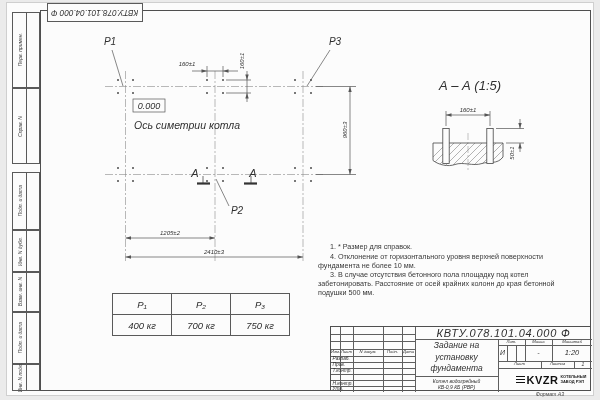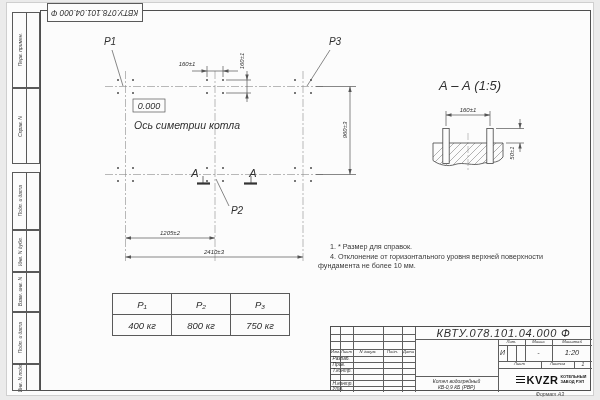--- a/index.html
+++ b/index.html
@@ -239,32 +239,33 @@
         <polygon points="520,143 518.3,148.5 521.7,148.5"></polygon>
     </g>
     <text x="468" y="112" text-anchor="middle" font-size="6">160±1</text>
     <text x="514" y="153" text-anchor="middle" font-size="6" transform="rotate(-90 514 153)">50±1</text>
   </g>
 </svg>
 
 <div class="notes">
   <p>1.  * Размер для справок.</p>
   <p>4.  Отклонение от горизонтального уровня верхней поверхности фундамента не более 10 мм.</p>
+  <p>3.  В случае отсутствия бетонного пола площадку под котел забетонировать. Расстояние от осей крайних колонн до края бетонной подушки 500 мм.</p>
 </div>
 
 <table class="load-table">
   <tbody>
       <tr>
     <td>P₁</td>
     <td>P₂</td>
     <td>P₃</td>
   </tr>
   <tr>
     <td>400 кг</td>
-    <td>800 кг</td>
+    <td>700 кг</td>
     <td>750 кг</td>
   </tr>
 </tbody>
   </table>
 
 <div class="tb">
 
   <div class="vl" style="left:9px;top:0;height:65px"></div>
   <div class="vl" style="left:22px;top:0;height:65px"></div>
   <div class="vl" style="left:52px;top:0;height:65px"></div>
@@ -299,20 +300,25 @@
   <div class="cell" style="left:71px;top:22px;width:13px;height:6.5px;font-size:4.2px">Дата</div>
 
   <div class="cell lcell" style="left:0;top:28.5px;width:22px;height:6.2px;font-size:4.8px">Разраб.</div>
   <div class="cell lcell" style="left:0;top:34.7px;width:22px;height:6.2px;font-size:4.8px">Пров.</div>
   <div class="cell lcell" style="left:0;top:40.9px;width:22px;height:6.2px;font-size:4.8px">Т.контр.</div>
   <div class="cell lcell" style="left:0;top:53.3px;width:22px;height:6.2px;font-size:4.8px">Н.контр.</div>
   <div class="cell lcell" style="left:0;top:59.2px;width:22px;height:5.8px;font-size:4.8px">Утв.</div>
 
   <div class="cell" style="left:84px;top:0;width:177px;height:12px;font-size:11px;letter-spacing:0.8px">КВТУ.078.101.04.000  Ф</div>
 
+  <div class="cell" style="left:84px;top:12px;width:83px;height:37px;flex-direction:column;font-size:8.5px;line-height:11.5px">
+    <div>Задание на</div>
+    <div>установку</div>
+    <div>фундамента</div>
+  </div>
 
   <div class="cell" style="left:84px;top:49px;width:83px;height:16px;flex-direction:column;font-size:5px;line-height:6px">
     <div>Котел водогрейный</div>
     <div>КВ-0,9 КБ  (РВР)</div>
   </div>
 
   <div class="cell" style="left:167px;top:12px;width:27px;height:6px;font-size:4.2px">Лит.</div>
   <div class="cell" style="left:194px;top:12px;width:27px;height:6px;font-size:4.2px">Масса</div>
   <div class="cell" style="left:221px;top:12px;width:40px;height:6px;font-size:4.2px">Масштаб</div>
   <div class="cell" style="left:167px;top:18px;width:9px;height:16px;font-size:7px">И</div>

